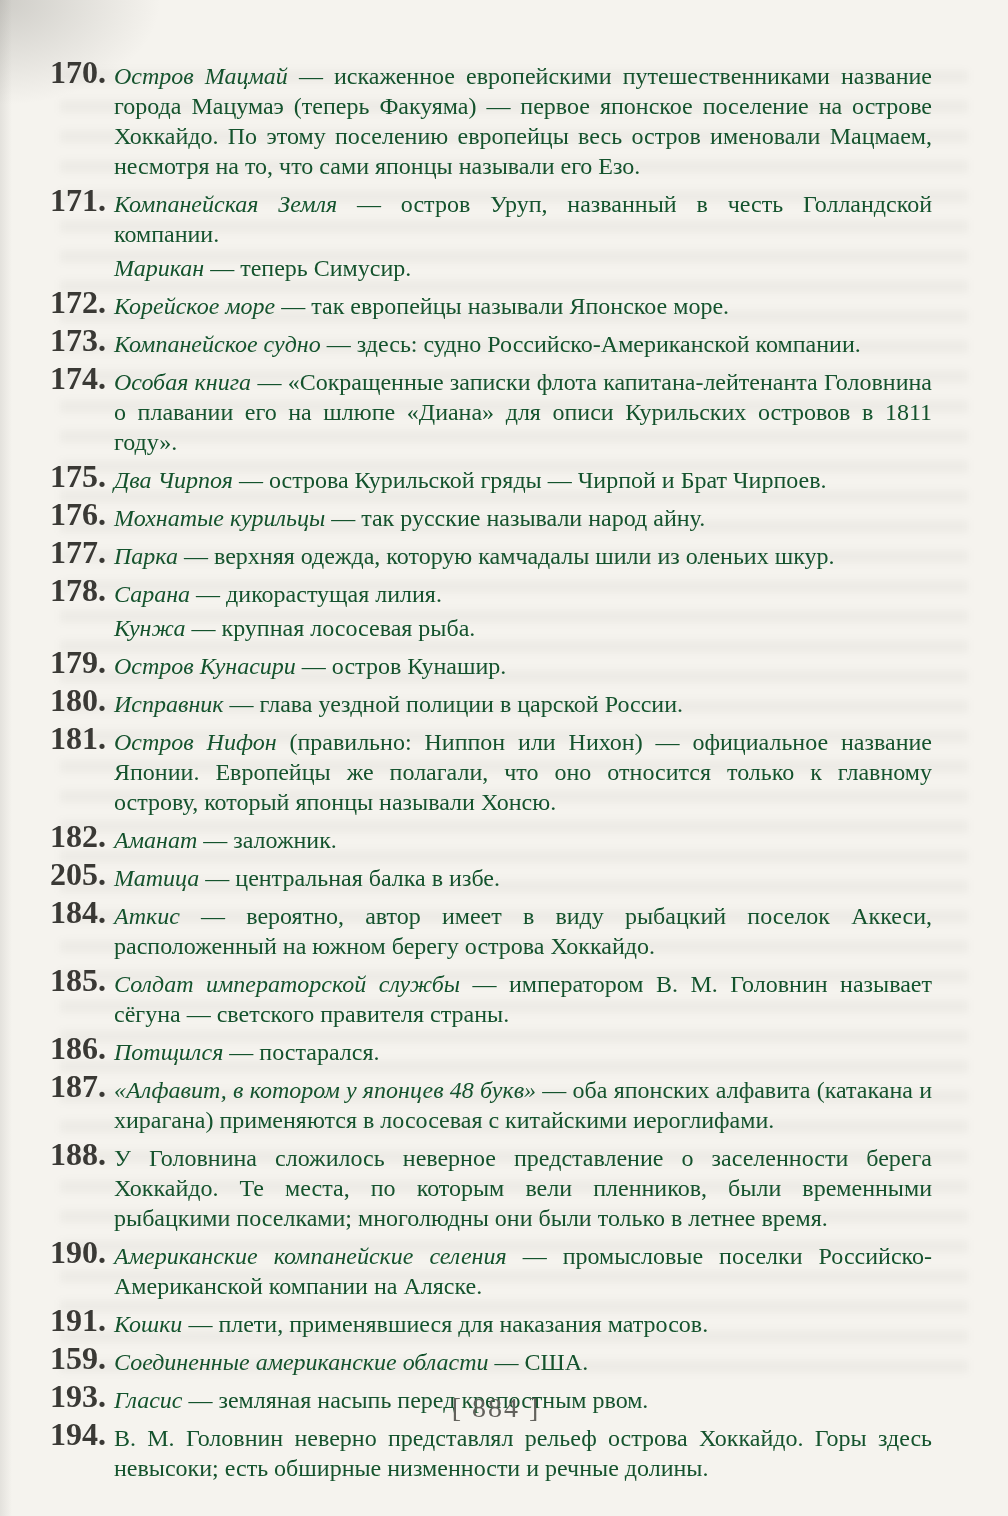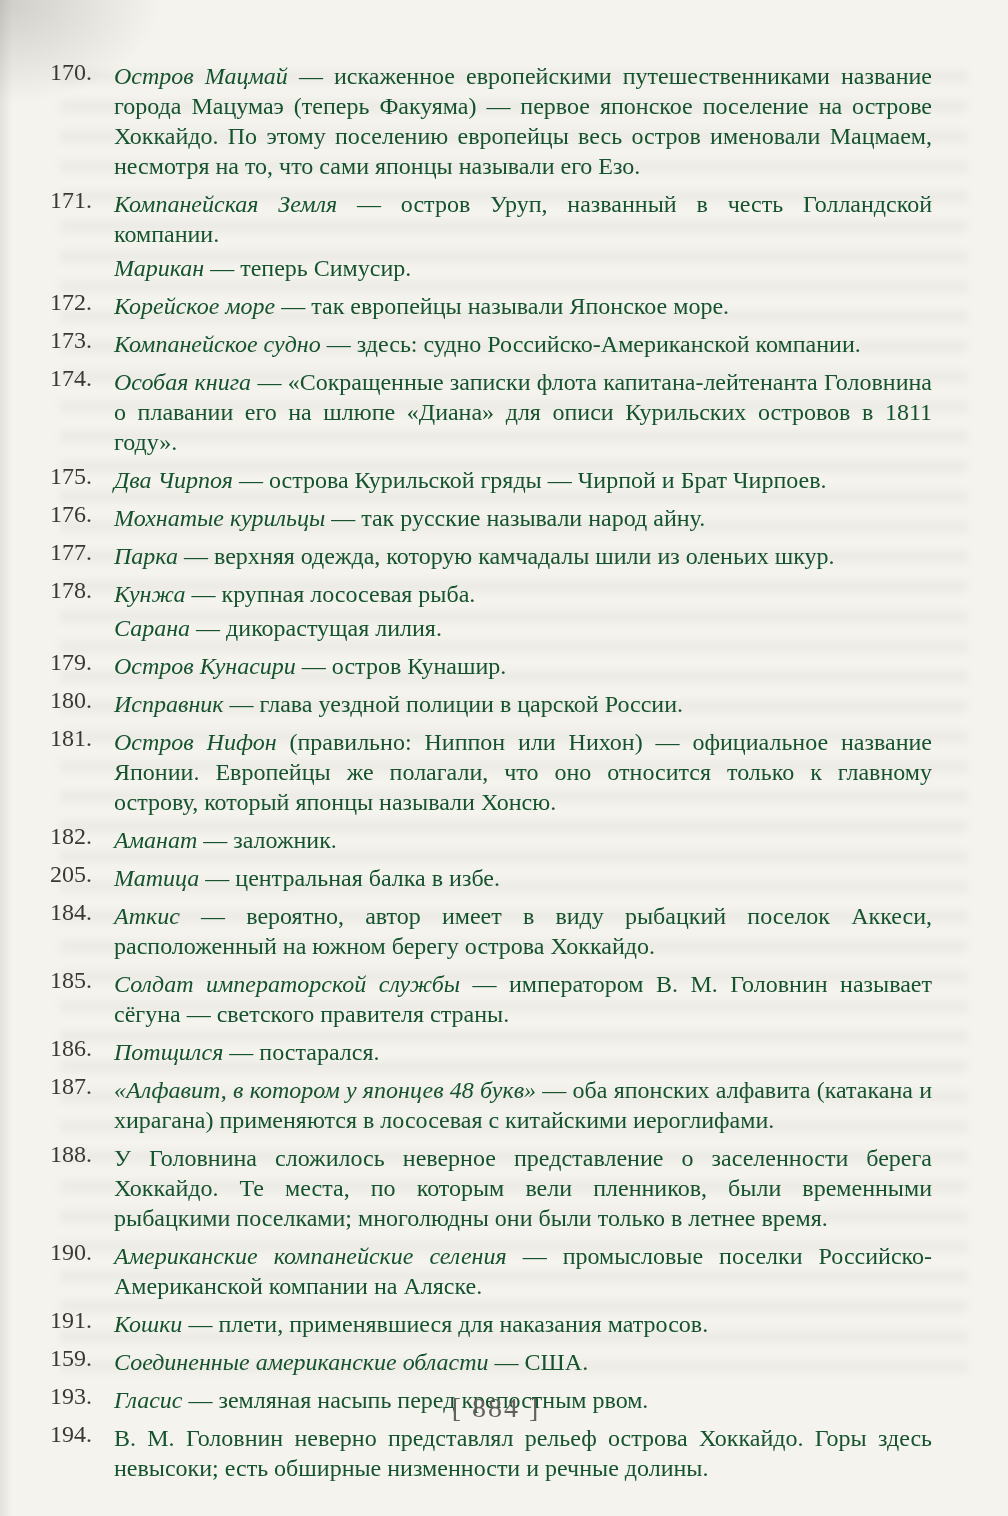--- a/index.html
+++ b/index.html
@@ -36,23 +36,24 @@
     pointer-events: none;
   }
   .notes {
     position: absolute;
     top: 57px; left: 50px; right: 72px;
   }
   .note { display: flex; }
   .num {
     flex: 0 0 60px;
     width: 60px;
-    font-size: 24px;
+    font-size: 32px;
     line-height: 30px;
     color: #3a3935;
+    font-weight: bold;
   }
   .body { flex: 1; min-width: 0; }
   .para {
     margin: 4px;
     font-size: 24px;
     line-height: 30px;
     text-align: justify;
     color: #14532d;
   }
   .term { font-style: italic; }
@@ -117,22 +118,22 @@
       </div>
       <div class="note">
         <div class="num">177.</div>
         <div class="body">
           <p class="para"><span class="term">Парка</span><span> — верхняя одежда, которую камчадалы шили из оленьих шкур.</span></p>
         </div>
       </div>
       <div class="note">
         <div class="num">178.</div>
         <div class="body">
+          <p class="para"><span class="term">Сарана</span><span> — дикорастущая лилия.</span></p>
           <p class="para"><span class="term">Кунжа</span><span> — крупная лососевая рыба.</span></p>
-          <p class="para"><span class="term">Сарана</span><span> — дикорастущая лилия.</span></p>
         </div>
       </div>
       <div class="note">
         <div class="num">179.</div>
         <div class="body">
           <p class="para"><span class="term">Остров Кунасири</span><span> — остров Кунашир.</span></p>
         </div>
       </div>
       <div class="note">
         <div class="num">180.</div>

